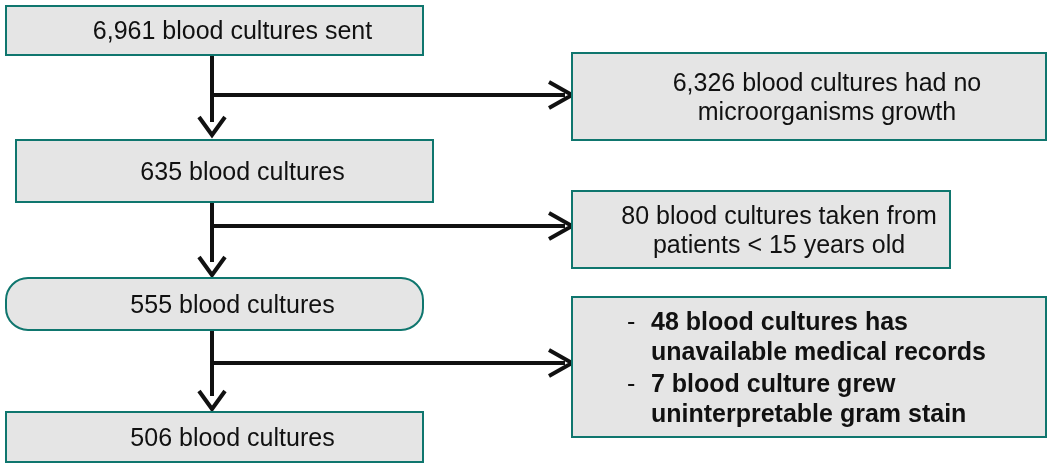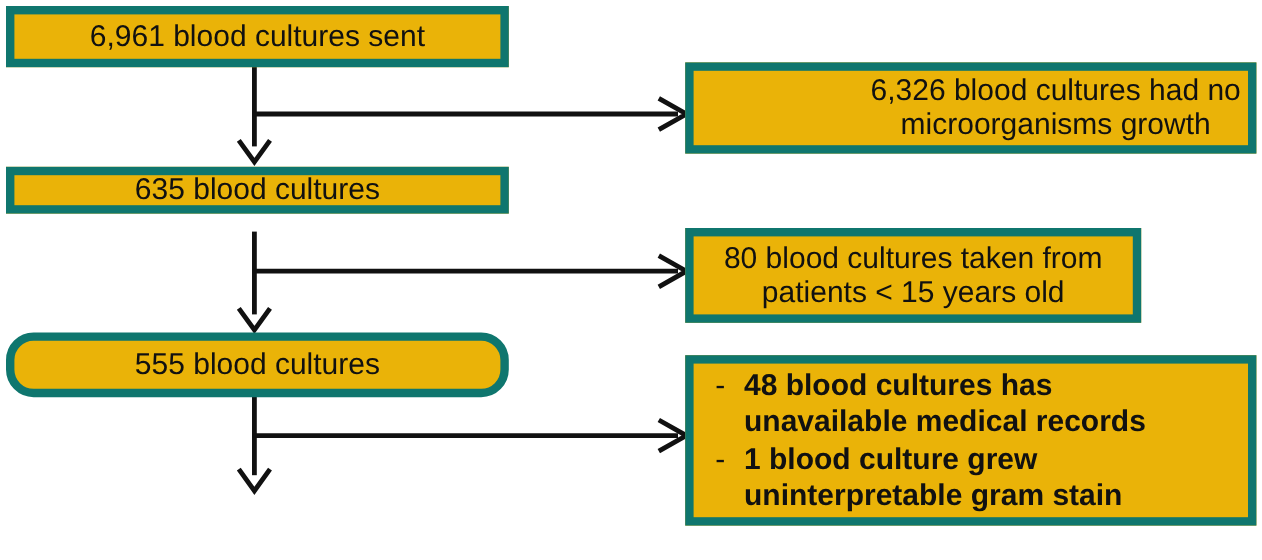--- a/index.html
+++ b/index.html
@@ -19,25 +19,26 @@
     position: absolute;
     left: 0;
     top: 0;
     width: 1052px;
     height: 467px;
     pointer-events: none;
   }
   .flow-box {
     position: absolute;
     box-sizing: border-box;
-    background: #eab308;
-    border: 7px solid #0f766e;
+    background: #e5e5e5;
+    border: 2px solid #0f766e;
     display: flex;
     align-items: center;
     justify-content: center;
+    padding-left: 36px;
   }
   .flow-box .box-text {
     font-size: 25px;
     line-height: 1.16;
     color: #111111;
     text-align: center;
     white-space: pre-line;
     padding: 0 6px;
   }
   .flow-box.bullets {
@@ -101,47 +102,50 @@
       <polyline points="549,82 572,95 549,108"></polyline>
       <polyline points="549,213 572,226 549,239"></polyline>
       <polyline points="549,350 572,363 549,376"></polyline>
     </g>
   </svg>
 
   <div class="flow-box" style="left:5px; top:5px; width:419px; height:51px;">
     <span class="box-text">6,961 blood cultures sent</span>
   </div>
 
-  <div class="flow-box" style="left:5px; top:139px; width:419px; height:39px;">
+  <div class="flow-box" style="left:15px; top:139px; width:419px; height:64px;">
     <span class="box-text">635 blood cultures</span>
   </div>
 
   <div class="flow-box" style="left:5px; top:277px; width:419px; height:54px;border-radius:23px;">
     <span class="box-text">555 blood cultures</span>
   </div>
 
+  <div class="flow-box" style="left:5px; top:411px; width:419px; height:52px;">
+    <span class="box-text">506 blood cultures</span>
+  </div>
 
-  <div class="flow-box" style="left:571px; top:52px; width:476px; height:76px;justify-content:flex-end;">
+  <div class="flow-box" style="left:571px; top:52px; width:476px; height:89px;">
     <span class="box-text">6,326 blood cultures had no
 microorganisms growth</span>
   </div>
 
   <div class="flow-box" style="left:571px; top:190px; width:380px; height:79px;">
     <span class="box-text">80 blood cultures taken from
 patients &lt; 15 years old</span>
   </div>
 
   <div class="flow-box bullets" style="left:571px; top:296px; width:476px; height:142px;">
     <ul class="bullet-list">
       <li>
         <span class="dash">-</span>
         <span class="btext">48 blood cultures has
 unavailable medical records</span>
       </li>
       <li>
         <span class="dash">-</span>
-        <span class="btext">1 blood culture grew
+        <span class="btext">7 blood culture grew
 uninterpretable gram stain</span>
       </li>
     </ul>
   </div>
 
 </div>
 
 </body></html>

